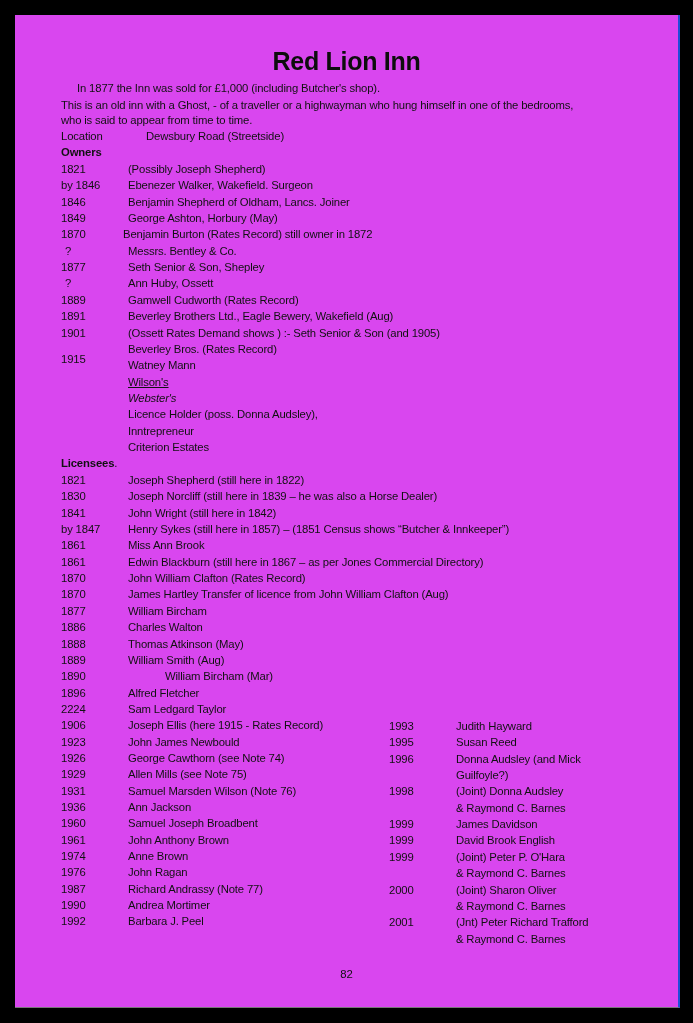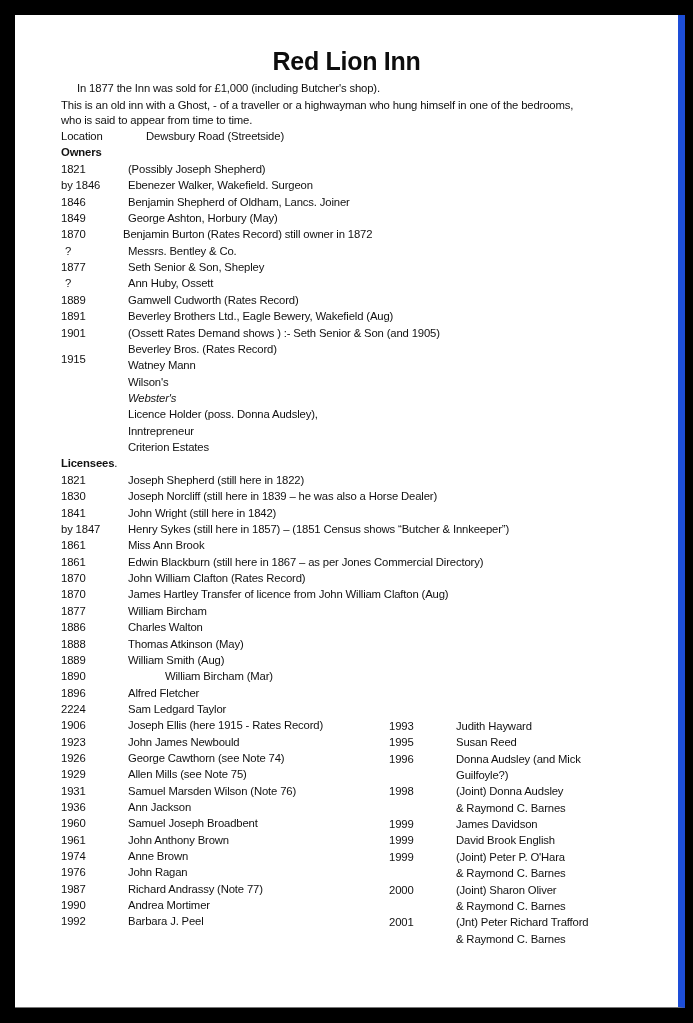--- a/index.html
+++ b/index.html
@@ -2,21 +2,21 @@
 <html><head>
 <meta charset="utf-8">
 <style>
   html, body { margin: 0; padding: 0; }
   body {
     width: 693px; height: 1023px; background: #000; position: relative; overflow: hidden;
     font-family: "Liberation Sans", sans-serif; color: #111;
   }
   .page {
     position: absolute; left: 15px; top: 15px; width: 663px; height: 992px;
-    background: #ffffff; border-right: 7px solid #1d4ed8; border-bottom: 1px solid #777;
+    background: #d946ef; border-right: 2px solid #1d4ed8; border-bottom: 1px solid #777;
   }
   .title {
     position: absolute; left: 0; right: 0; top: 32px; text-align: center;
     font-size: 25px; font-weight: bold; letter-spacing: -0.3px; color: #0d0d0d;
   }
   .txt { position: absolute; font-size: 11.3px; line-height: 16px; white-space: nowrap; letter-spacing: -0.15px; }
   .bold { font-weight: bold; }
   .yr { position: absolute; font-size: 11.3px; line-height: 16px; white-space: nowrap; letter-spacing: -0.15px; }
   .pgnum { position: absolute; left: 0; right: 0; top: 953px; text-align: center; font-size: 11.3px; }
 </style>
@@ -56,21 +56,21 @@
       <div class="txt" style="left: 113px; top: 276.8px;">Gamwell Cudworth (Rates Record)</div>
       <div class="yr" style="left: 46px; top: 293.15px;">1891</div>
       <div class="txt" style="left: 113px; top: 293.15px;">Beverley Brothers Ltd., Eagle Bewery, Wakefield (Aug)</div>
       <div class="yr" style="left: 46px; top: 309.5px;">1901</div>
       <div class="txt" style="left: 113px; top: 309.5px;">(Ossett Rates Demand shows ) :- Seth Senior &amp; Son (and 1905)</div>
       <div class="yr" style="left: 46px; top: 336px;">1915</div>
       <div class="txt" style="left: 113px; top: 325.85px;">Beverley Bros. (Rates Record)</div>
       <div class="yr" style="left: 46px; top: 342.2px;"></div>
       <div class="txt" style="left: 113px; top: 342.2px;">Watney Mann</div>
       <div class="yr" style="left: 46px; top: 358.55px;"></div>
-      <div class="txt" style="left: 113px; top: 358.55px;">Wilson's</div>
+      <div class="txt" style="left: 113px; top: 358.55px; text-decoration: underline;">Wilson's</div>
       <div class="yr" style="left: 46px; top: 374.9px;"></div>
       <div class="txt" style="left: 113px; top: 374.9px; font-style: italic;">Webster's</div>
       <div class="yr" style="left: 46px; top: 391.25px;"></div>
       <div class="txt" style="left: 113px; top: 391.25px;">Licence Holder (poss. Donna Audsley),</div>
       <div class="yr" style="left: 46px; top: 407.6px;"></div>
       <div class="txt" style="left: 113px; top: 407.6px;">Inntrepreneur</div>
       <div class="yr" style="left: 46px; top: 423.95px;"></div>
       <div class="txt" style="left: 113px; top: 423.95px;">Criterion Estates</div>
     </div>
 
@@ -158,13 +158,14 @@
       <div class="yr" style="left: 374px; top: 866.5px;">2000</div>
       <div class="txt" style="left: 441px; top: 866.5px;">(Joint) Sharon Oliver</div>
       <div class="yr" style="left: 374px; top: 882.85px;"></div>
       <div class="txt" style="left: 441px; top: 882.85px;">&amp; Raymond C. Barnes</div>
       <div class="yr" style="left: 374px; top: 899.2px;">2001</div>
       <div class="txt" style="left: 441px; top: 899.2px;">(Jnt) Peter Richard Trafford</div>
       <div class="yr" style="left: 374px; top: 915.55px;"></div>
       <div class="txt" style="left: 441px; top: 915.55px;">&amp; Raymond C. Barnes</div>
     </div>
 
+  <div class="pgnum">82</div>
 </div>
 
 </body></html>

